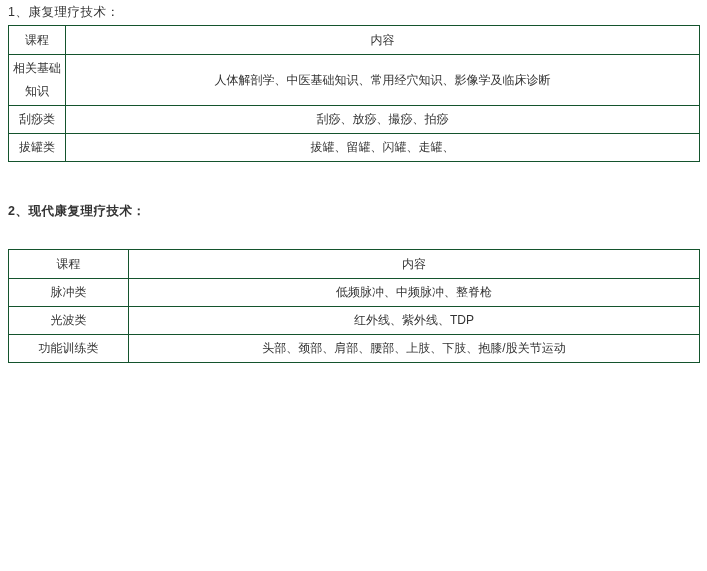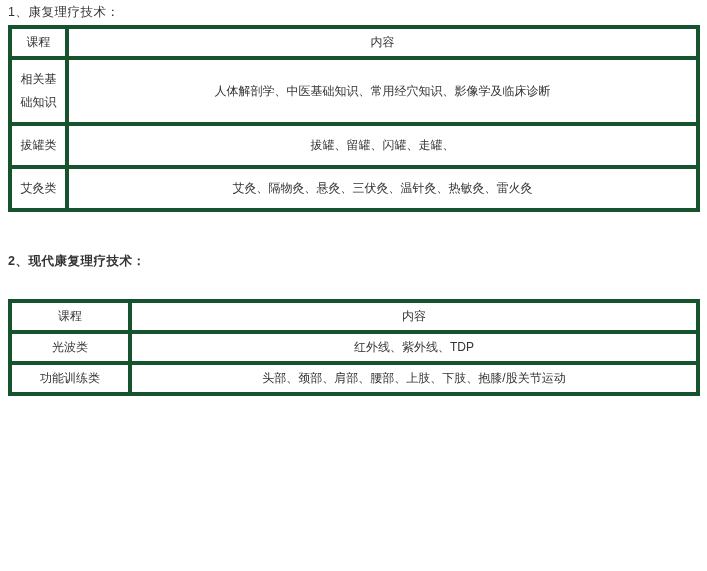--- a/index.html
+++ b/index.html
@@ -26,35 +26,35 @@
   table.course-table {
     border-collapse: collapse;
     width: 692px;
     table-layout: fixed;
     background: #ffffff;
   }
   .spacer-t1 { height: 5px; }
   .spacer-t2 { height: 30px; }
   table.course-table th,
   table.course-table td {
-    border: 4px solid #14532d;
+    border: 1px solid #14532d;
     font-size: 12px;
     font-weight: normal;
     line-height: 23px;
     text-align: center;
     vertical-align: middle;
     color: #333333;
     padding: 2px 6px;
     word-break: break-all;
   }
   table.course-table th { height: 29px; }
   table.course-table td { height: 27px; }
   #table-1 col.course-col { width: 57px; }
   #table-2 col.course-col { width: 120px; }
-  #table-1 td.course-cell { padding: 8px 3px; }
+  #table-1 td.course-cell { padding: 2px 3px; }
 </style>
 </head>
 <body>
 
 <div class="doc">
 
   <div class="section-title title-1">1、康复理疗技术：</div>
 
   <div class="spacer-t1"></div>
 
@@ -68,26 +68,26 @@
         <th>课程</th>
         <th>内容</th>
       </tr>
     </thead>
     <tbody>
         <tr>
           <td class="course-cell">相关基础知识</td>
           <td class="content-cell">人体解剖学、中医基础知识、常用经穴知识、影像学及临床诊断</td>
         </tr>
         <tr>
+          <td class="course-cell">刮痧类</td>
+          <td class="content-cell">刮痧、放痧、撮痧、拍痧</td>
+        </tr>
+        <tr>
           <td class="course-cell">拔罐类</td>
           <td class="content-cell">拔罐、留罐、闪罐、走罐、</td>
-        </tr>
-        <tr>
-          <td class="course-cell">艾灸类</td>
-          <td class="content-cell">艾灸、隔物灸、悬灸、三伏灸、温针灸、热敏灸、雷火灸</td>
         </tr>
       </tbody>
   </table>
 
   <div class="section-title title-2">2、现代康复理疗技术：</div>
 
   <div class="spacer-t2"></div>
 
   <table class="course-table" id="table-2">
     <colgroup>
@@ -95,20 +95,24 @@
       <col class="content-col">
     </colgroup>
     <thead>
       <tr>
         <th>课程</th>
         <th>内容</th>
       </tr>
     </thead>
     <tbody>
         <tr>
+          <td class="course-cell">脉冲类</td>
+          <td class="content-cell">低频脉冲、中频脉冲、整脊枪</td>
+        </tr>
+        <tr>
           <td class="course-cell">光波类</td>
           <td class="content-cell">红外线、紫外线、TDP</td>
         </tr>
         <tr>
           <td class="course-cell">功能训练类</td>
           <td class="content-cell">头部、颈部、肩部、腰部、上肢、下肢、抱膝/股关节运动</td>
         </tr>
       </tbody>
   </table>
 

